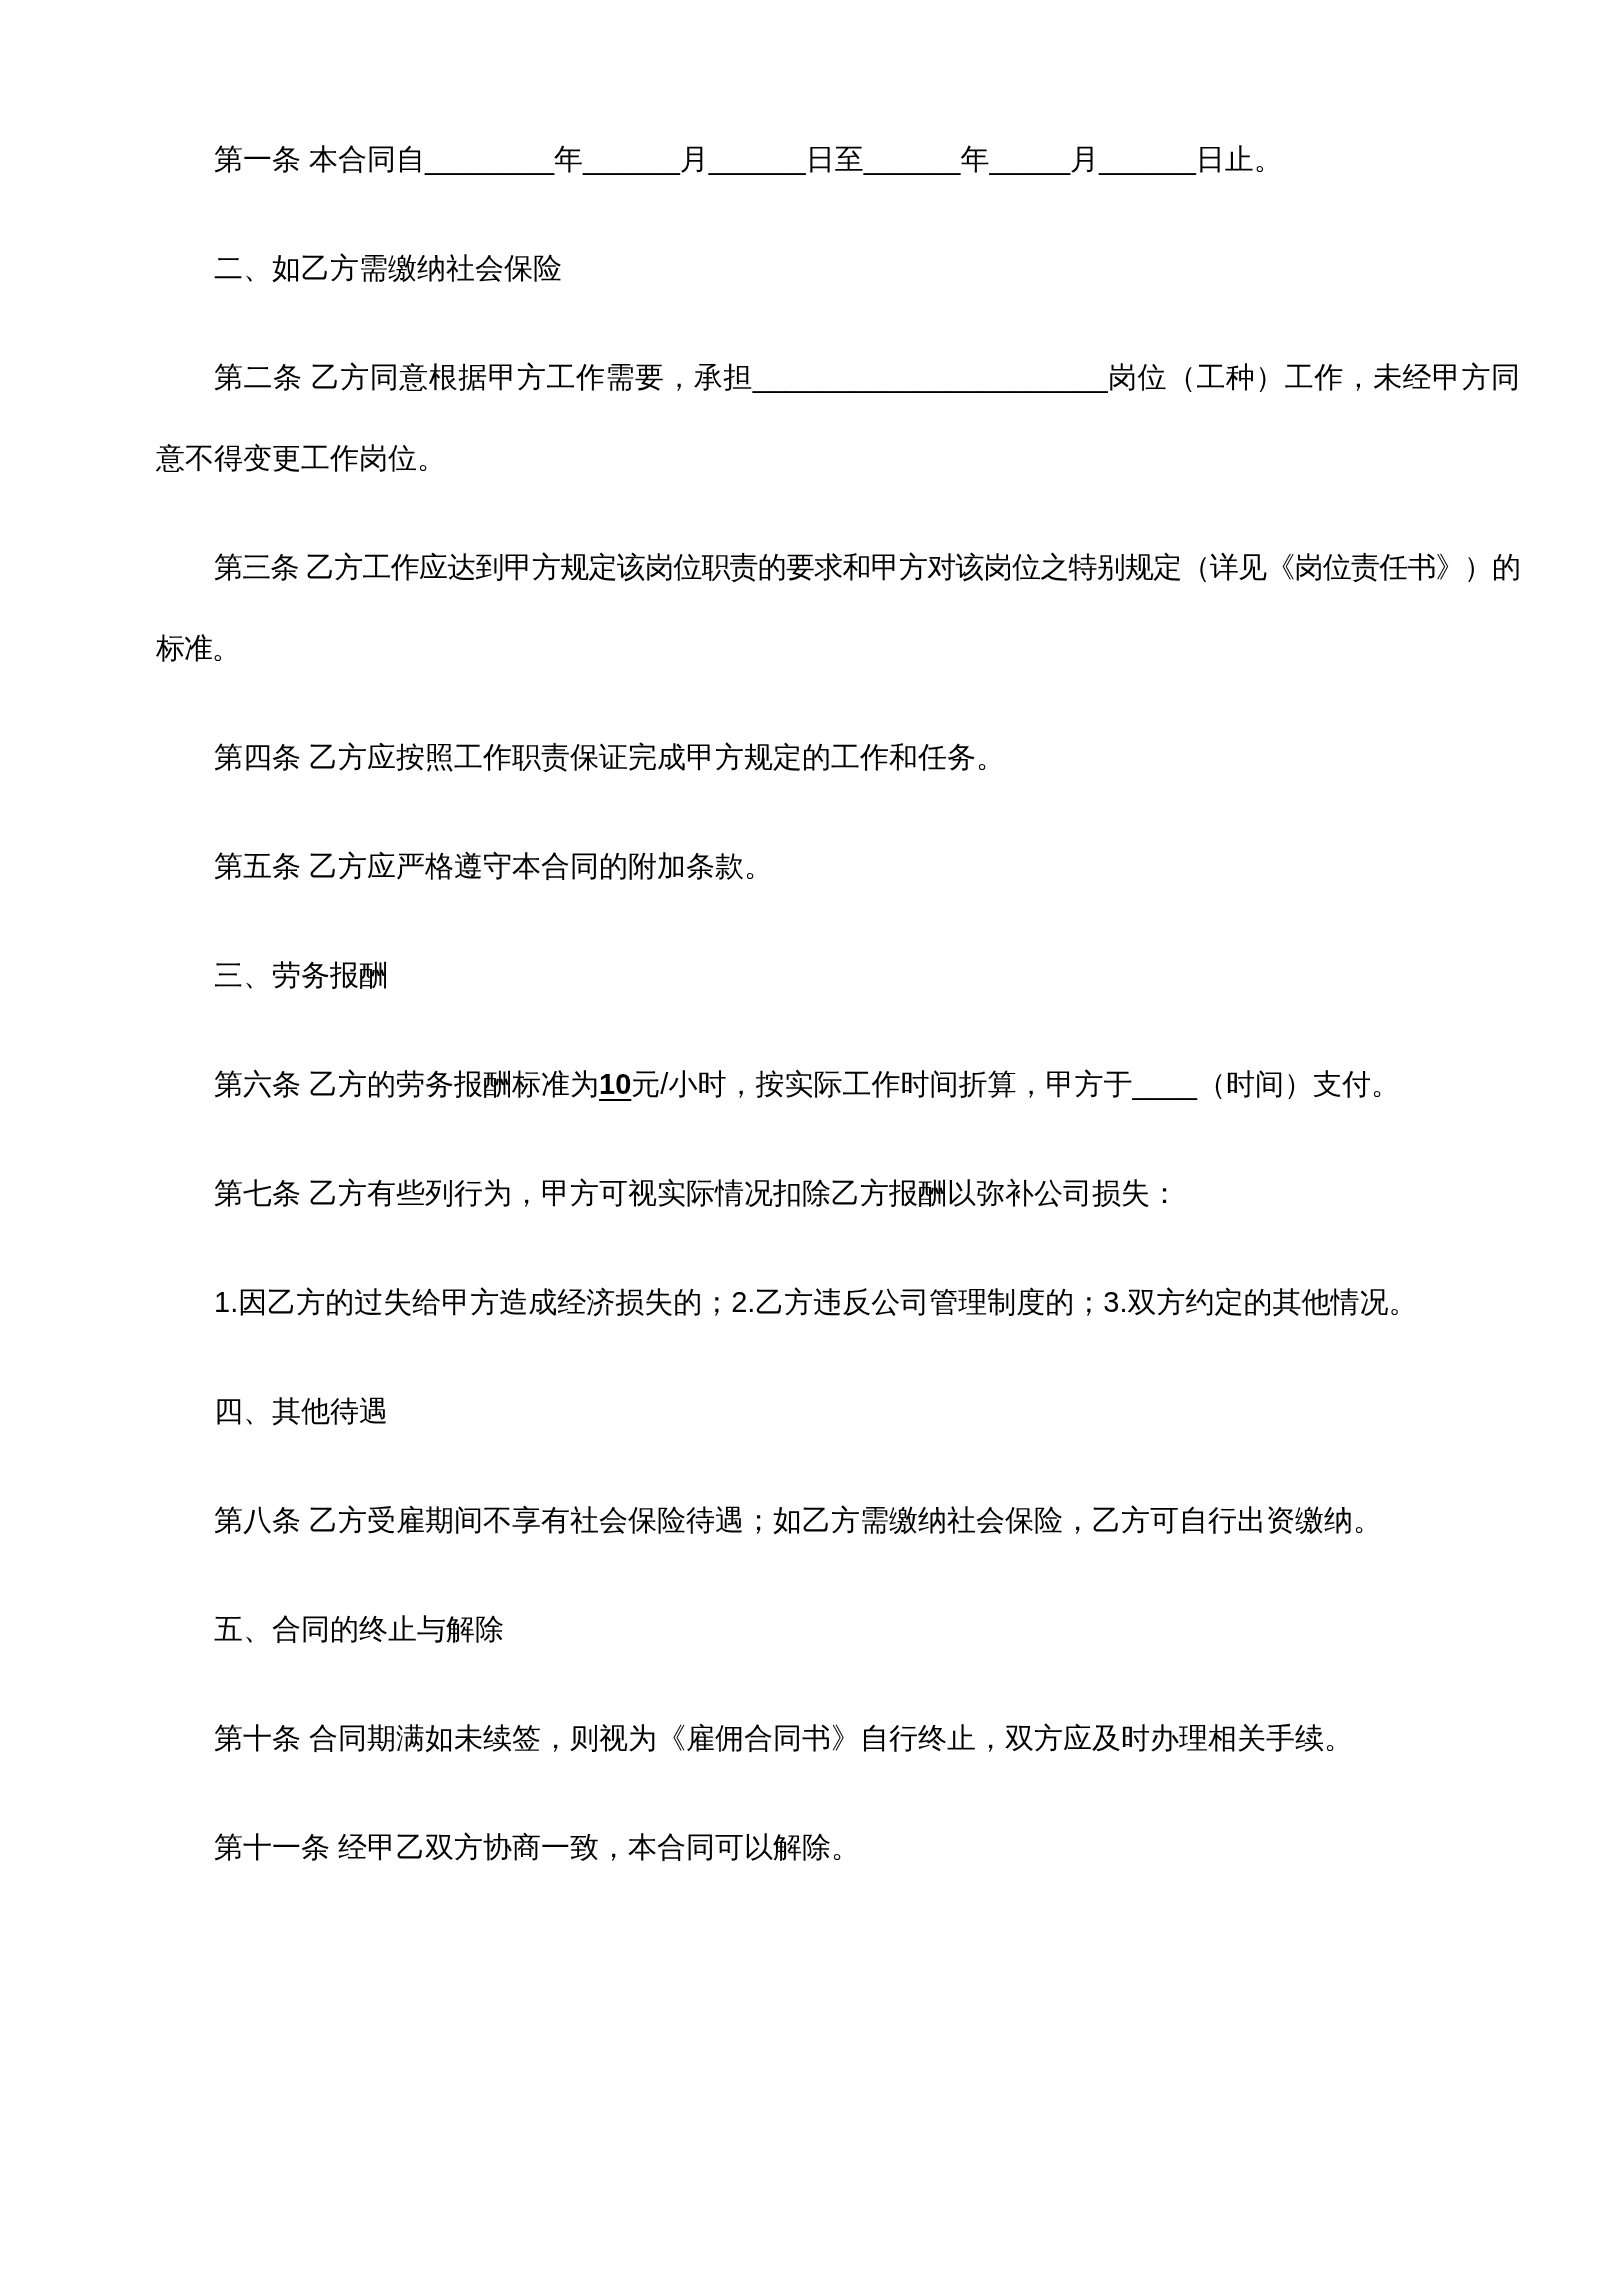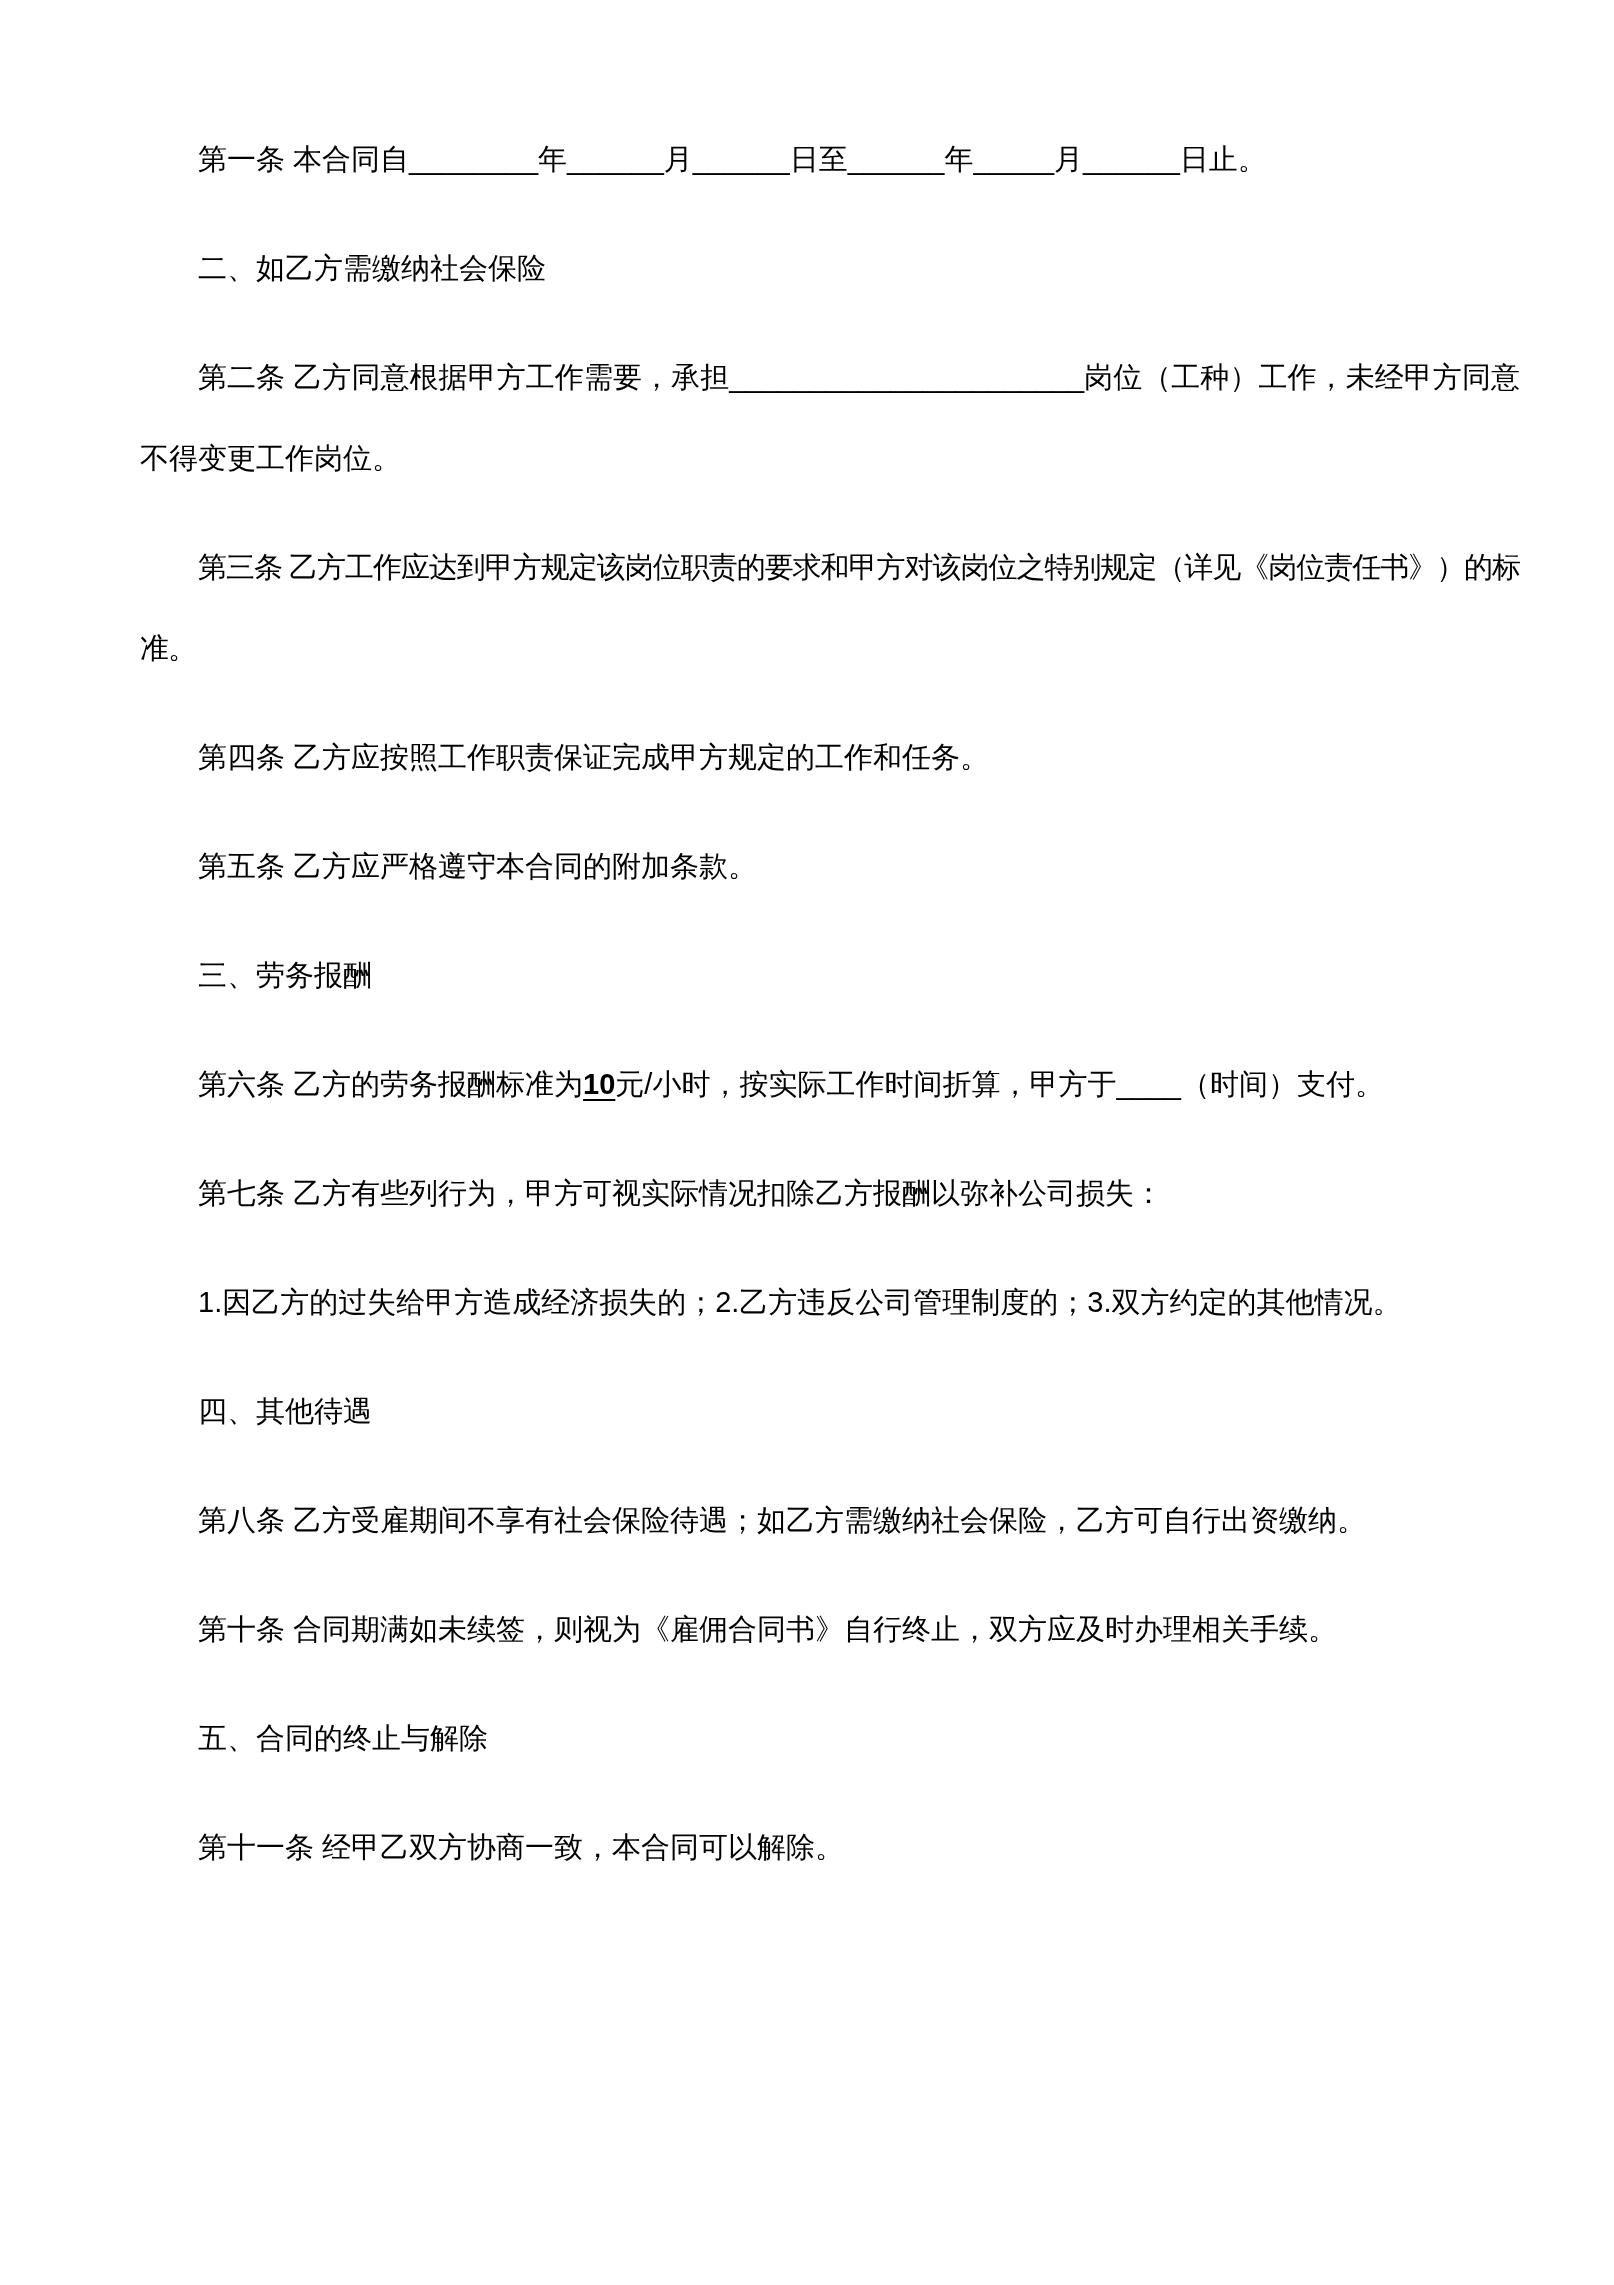--- a/index.html
+++ b/index.html
@@ -16,21 +16,21 @@
     padding: 119px 95px 54px 140px;
     overflow: hidden;
     font-family: "Liberation Sans", "DejaVu Sans", sans-serif;
     font-size: 29px;
     line-height: 81px;
     color: #000000;
     text-align: justify;
     word-break: break-all;
   }
   .page p {
-    margin: 0 0 28px 0;
+    margin: 0 0 28px 16px;
     text-indent: 2em;
   }
   .page p.tight {
     letter-spacing: -1.1px;
   }
   .u {
     text-decoration: underline;
     text-underline-offset: 4.5px;
     font-weight: bold;
   }
@@ -45,18 +45,18 @@
       <p><span>第二条 乙方同意根据甲方工作需要，承担______________________岗位（工种）工作，未经甲方同意不得变更工作岗位。</span></p>
       <p class="tight"><span>第三条 乙方工作应达到甲方规定该岗位职责的要求和甲方对该岗位之特别规定（详见《岗位责任书》）的标准。</span></p>
       <p><span>第四条 乙方应按照工作职责保证完成甲方规定的工作和任务。</span></p>
       <p><span>第五条 乙方应严格遵守本合同的附加条款。</span></p>
       <p><span>三、劳务报酬</span></p>
       <p><span>第六条 乙方的劳务报酬标准为</span><span class="u">10</span><span>元/小时，按实际工作时间折算，甲方于____（时间）支付。</span></p>
       <p><span>第七条 乙方有些列行为，甲方可视实际情况扣除乙方报酬以弥补公司损失：</span></p>
       <p><span>1.因乙方的过失给甲方造成经济损失的；2.乙方违反公司管理制度的；3.双方约定的其他情况。</span></p>
       <p><span>四、其他待遇</span></p>
       <p><span>第八条 乙方受雇期间不享有社会保险待遇；如乙方需缴纳社会保险，乙方可自行出资缴纳。</span></p>
+      <p><span>五、合同的终止与解除</span></p>
       <p><span>第十条 合同期满如未续签，则视为《雇佣合同书》自行终止，双方应及时办理相关手续。</span></p>
-      <p><span>五、合同的终止与解除</span></p>
       <p><span>第十一条 经甲乙双方协商一致，本合同可以解除。</span></p>
     </section>
 </main>
 
 
 </body></html>

